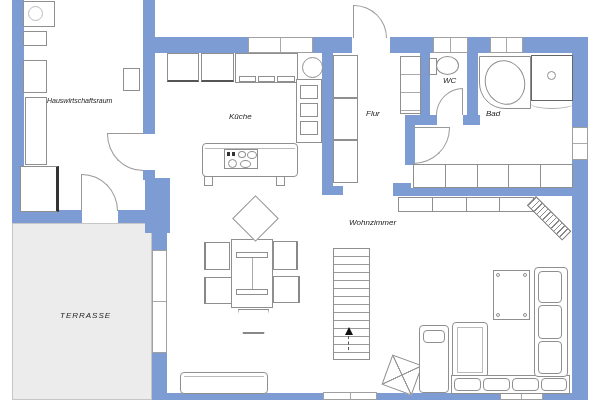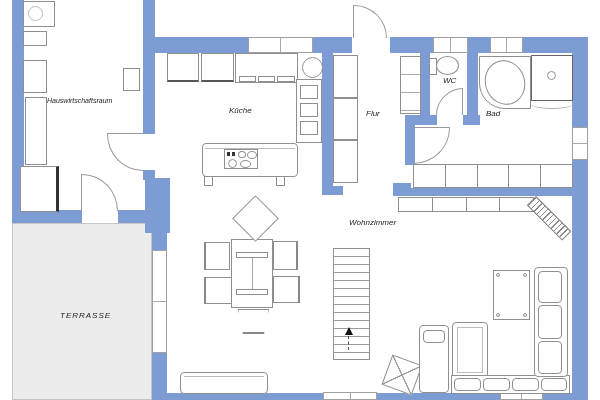--- a/index.html
+++ b/index.html
@@ -223,20 +223,20 @@
     <div class="sub round" style="left:3px;top:73px;width:24px;height:33px"></div>
   </div>
   <div class="f" style="left:493px;top:270px;width:37px;height:50px">
     <div class="sub circle" style="left:2px;top:2px;width:4px;height:4px"></div>
     <div class="sub circle" style="left:29px;top:2px;width:4px;height:4px"></div>
     <div class="sub circle" style="left:2px;top:42px;width:4px;height:4px"></div>
     <div class="sub circle" style="left:29px;top:42px;width:4px;height:4px"></div>
   </div>
 
   <div class="lbl" style="left:47px;top:96px;font-size:7px">Hauswirtschaftsraum</div>
-  <div class="lbl" style="left:229px;top:106px">Küche</div>
+  <div class="lbl" style="left:229px;top:112px">Küche</div>
   <div class="lbl" style="left:366px;top:109px">Flur</div>
   <div class="lbl" style="left:443px;top:76px">WC</div>
   <div class="lbl" style="left:486px;top:109px">Bad</div>
   <div class="lbl" style="left:349px;top:218px">Wohnzimmer</div>
   <div class="lbl" style="left:60px;top:311px;letter-spacing:1px">TERRASSE</div>
 
 </div>
 
 </body></html>

